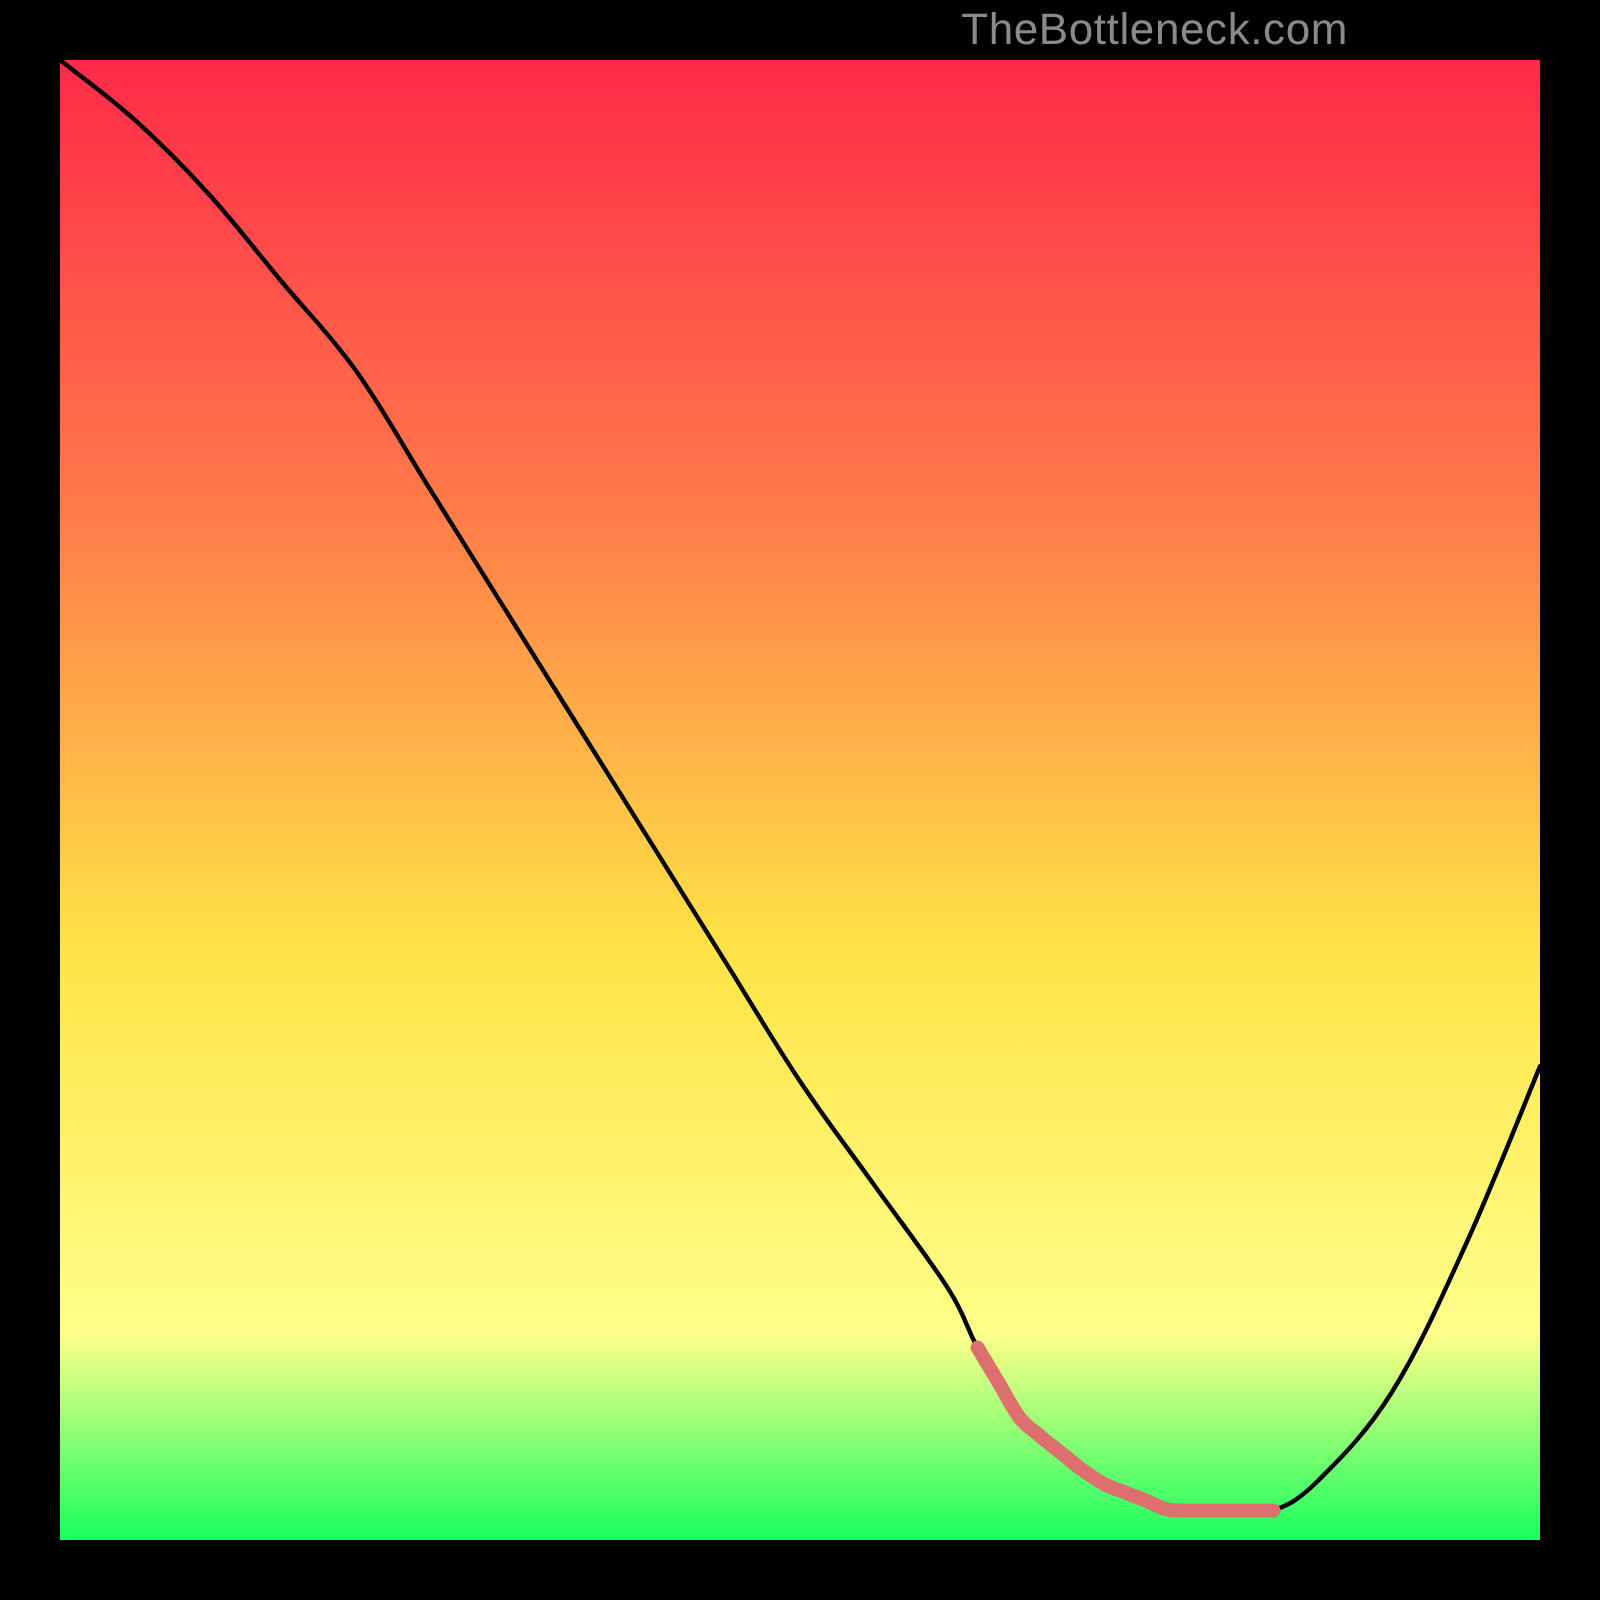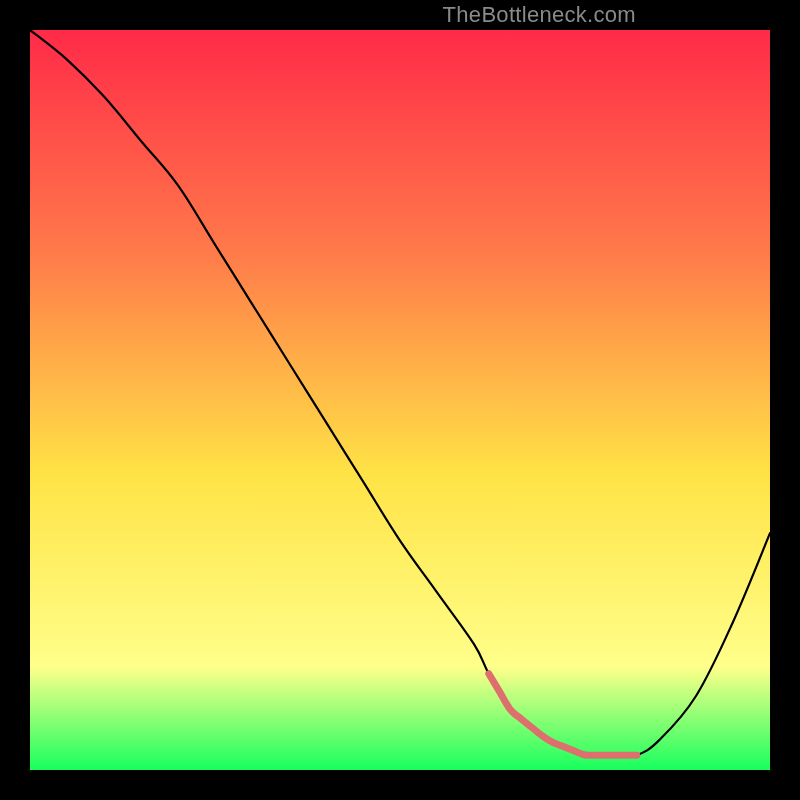--- a/index.html
+++ b/index.html
@@ -10,20 +10,21 @@
     background: #000000;
     overflow: hidden;
   }
   .frame {
     position: absolute;
     left: 0;
     top: 0;
     width: 648px;
     height: 800px;
     background: #000000;
+    padding-left: 38px;
   }
   .watermark {
     position: absolute;
     top: 2px;
     right: 12px;
     color: #8a8a8a;
     font-family: Arial, Helvetica, sans-serif;
     font-size: 22px;
     letter-spacing: 0.3px;
   }

